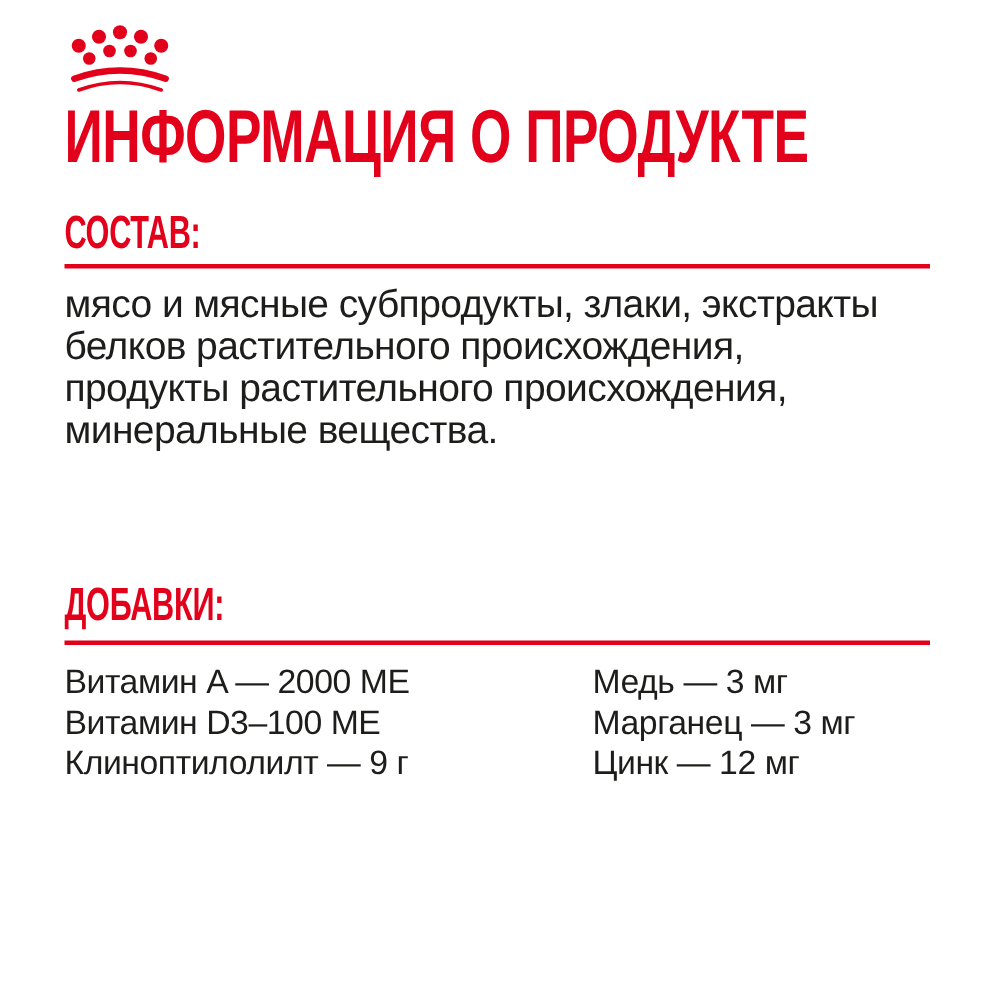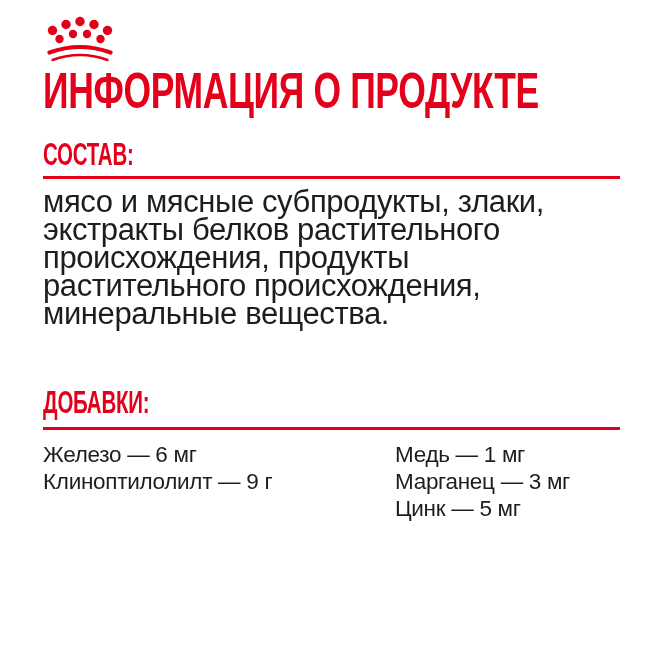--- a/index.html
+++ b/index.html
@@ -59,21 +59,21 @@
     background: #e2001a;
   }
   .rule-composition { top: 176px; }
   .rule-additives   { top: 427px; }
   .composition-text {
     position: absolute;
     left: 43px;
     top: 188px;
     width: 565px;
     margin: 0;
-    font-size: 31px;
+    font-size: 26px;
     line-height: 28px;
     letter-spacing: -0.4px;
     color: #1d1d1b;
   }
   .additives-col {
     position: absolute;
     top: 441px;
     margin: 0;
     padding: 0;
     list-style: none;
@@ -112,23 +112,24 @@
 
   <h2 class="section-heading heading-composition">СОСТАВ:</h2>
   <div class="rule rule-composition"></div>
 
   <p class="composition-text">мясо и мясные субпродукты, злаки, экстракты белков растительного происхождения, продукты растительного происхождения, минеральные вещества.</p>
 
   <h2 class="section-heading heading-additives">ДОБАВКИ:</h2>
   <div class="rule rule-additives"></div>
 
   <ul class="additives-col additives-col-left">
-    <li>Железо — 6 мг</li>
+    <li>Витамин A — 2000 МЕ</li>
+    <li>Витамин D3–100 МЕ</li>
     <li>Клиноптилолилт — 9 г</li>
   </ul>
 
   <ul class="additives-col additives-col-right">
-    <li>Медь — 1 мг</li>
+    <li>Медь — 3 мг</li>
     <li>Марганец — 3 мг</li>
-    <li>Цинк — 5 мг</li>
+    <li>Цинк — 12 мг</li>
   </ul>
 
 </div>
 
 </body></html>

